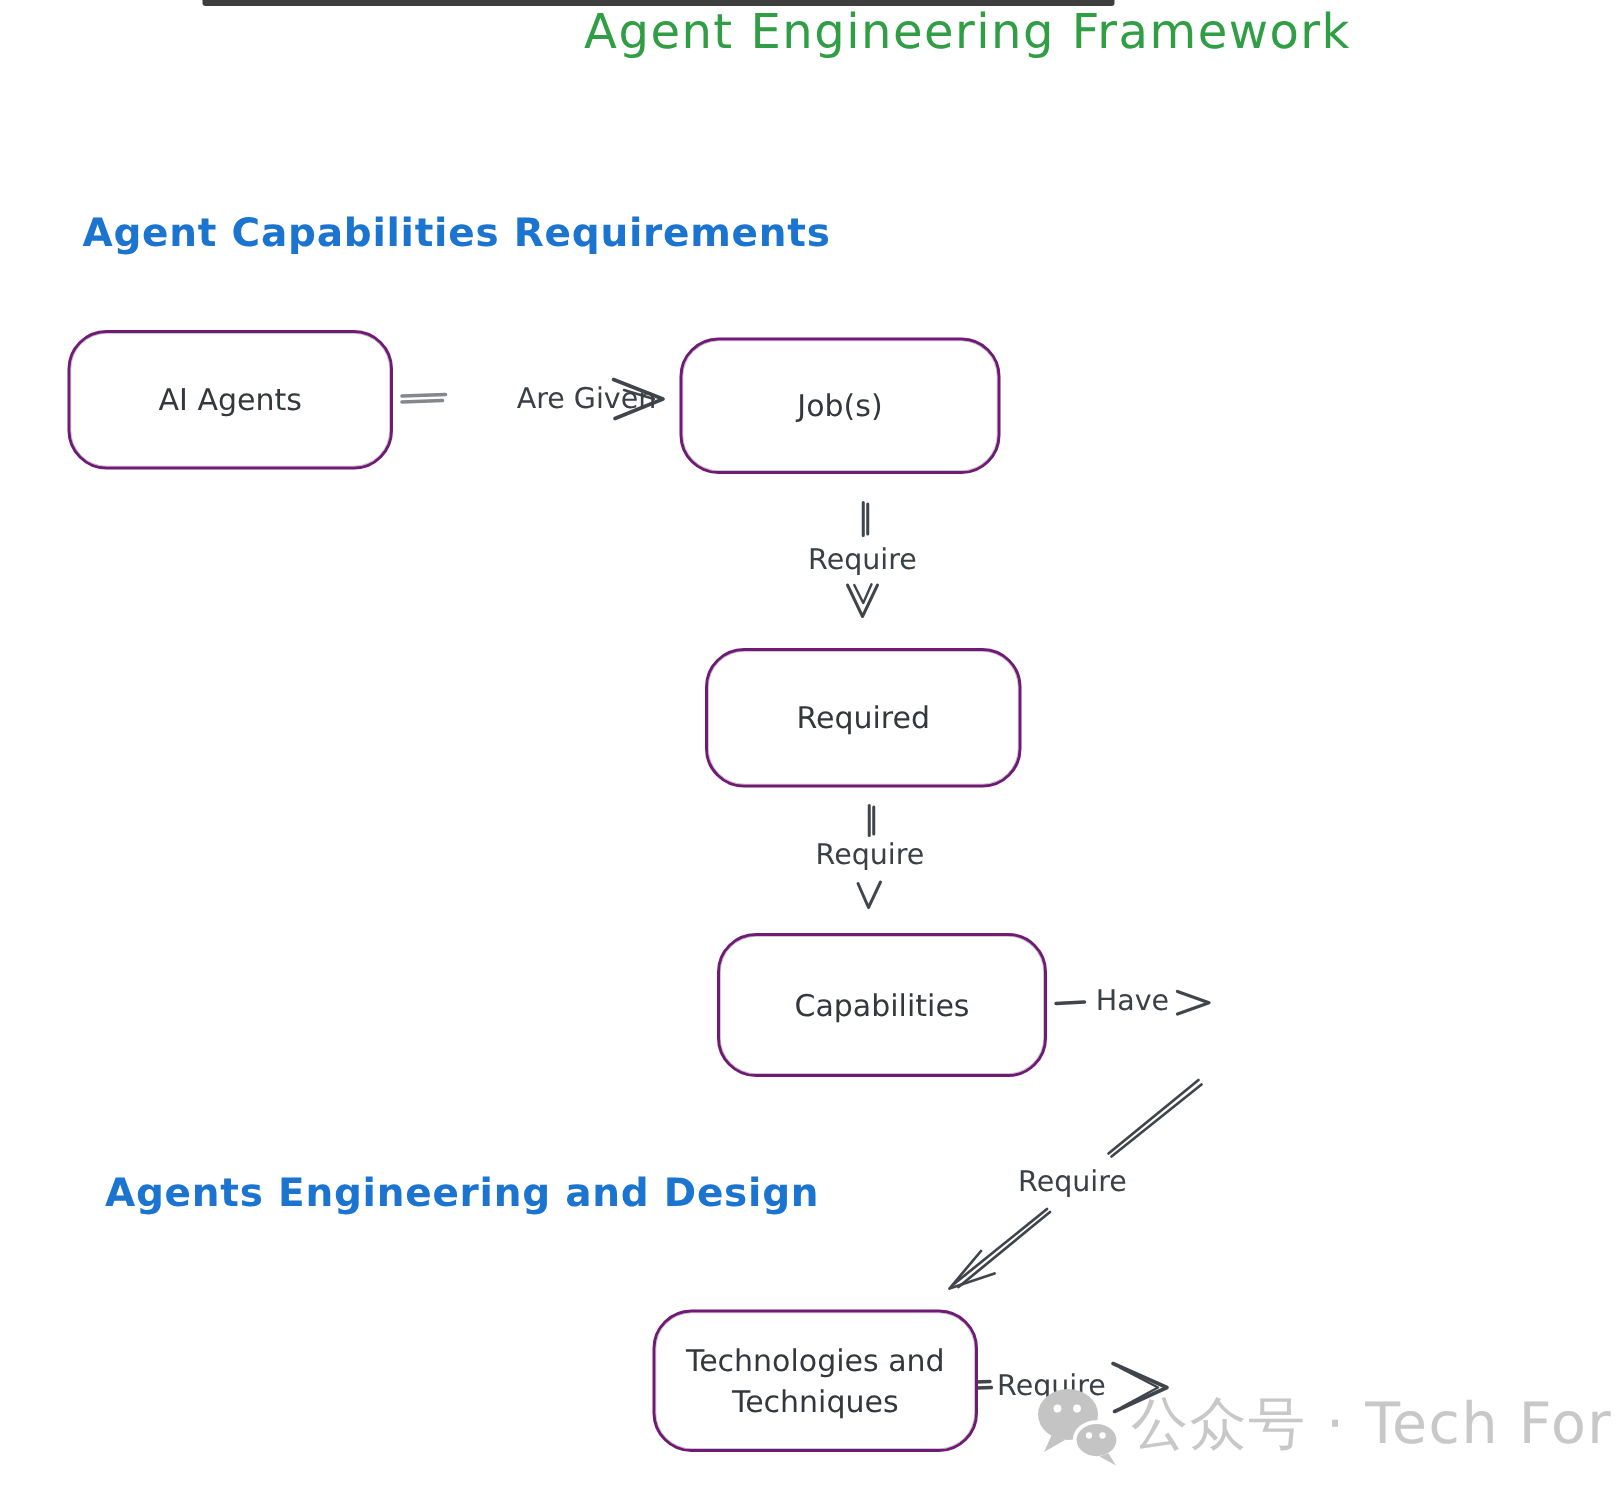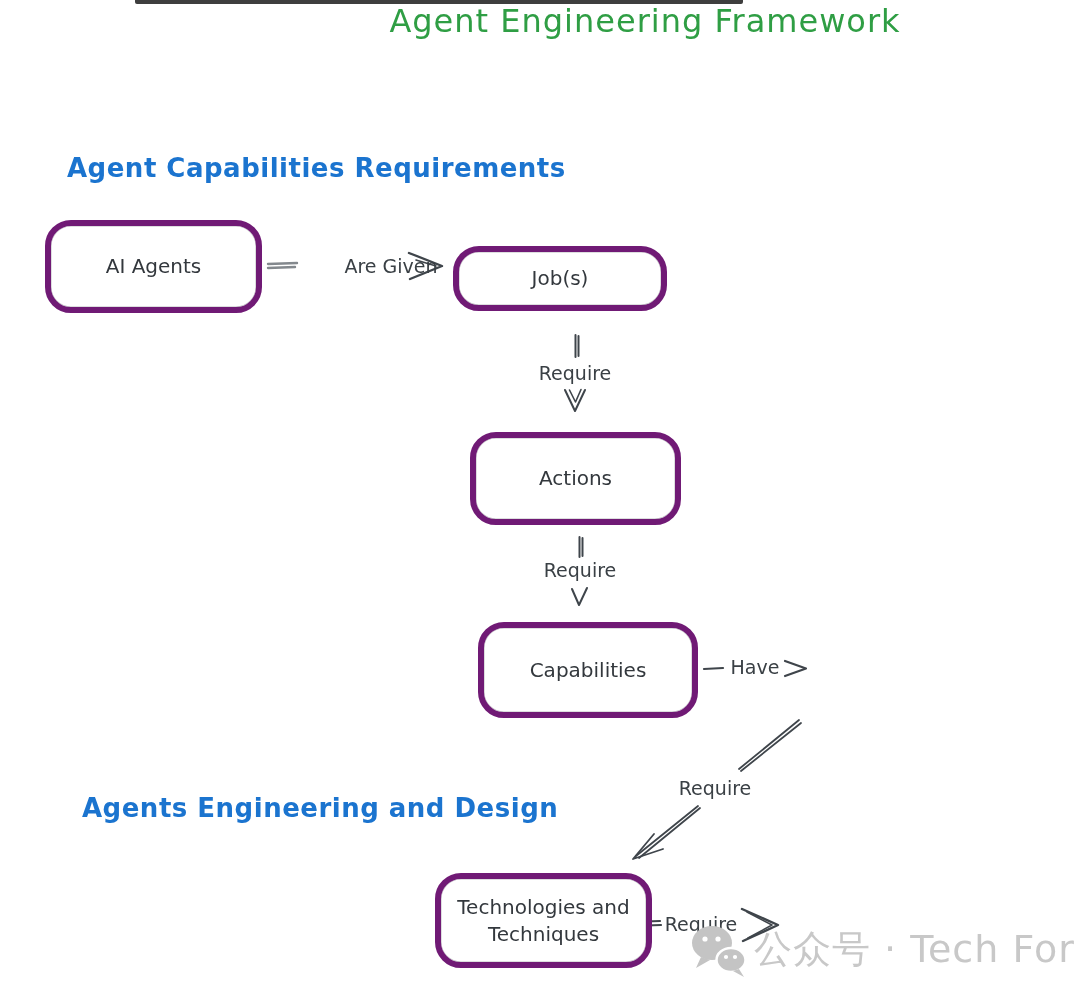--- a/index.html
+++ b/index.html
@@ -22,54 +22,54 @@
     left: 330px; top: 2px; width: 630px;
     margin: 0;
     text-align: center;
     font-size: 32px;
     font-weight: 400;
     letter-spacing: 1px;
     color: #2f9e44;
   }
   .heading {
     position: absolute;
-    margin: 12px;
+    margin: 0;
     font-size: 26px;
     font-weight: 600;
     letter-spacing: 0.5px;
     color: #1b74cf;
     white-space: nowrap;
   }
   .h-cap { left: 55px; top: 141px; }
   .h-eng { left: 70px; top: 781px; }
 
   .arrows {
     position: absolute;
     left: 0; top: 0;
     width: 1080px; height: 993px;
   }
 
   .node {
     position: absolute;
-    border: 6px solid #701a75;
+    border: 2px solid #701a75;
     border-radius: 26px;
     background: #ffffff;
     display: flex;
     align-items: center;
     justify-content: center;
     text-align: center;
     color: #33383d;
     font-size: 20px;
     line-height: 1.35;
     padding: 4px 14px;
     box-sizing: border-box;
     box-shadow: inset 0 0 0 0.5px rgba(58,64,70,0.35);
   }
   .n-ai      { left: 45px;  top: 220px; width: 217px; height: 93px; }
-  .n-jobs    { left: 453px; top: 225px; width: 214px; height: 65px; margin-top: 21px; }
+  .n-jobs    { left: 453px; top: 225px; width: 214px; height: 91px; }
   .n-actions { left: 470px; top: 432px; width: 211px; height: 93px; }
   .n-cap     { left: 478px; top: 622px; width: 220px; height: 96px; text-align: center; }
   .n-rlop    { left: 810px; top: 624px; width: 213px; height: 92px; }
   .n-tech    { left: 405px; top: 873px; width: 217px; height: 95px; margin-left: 30px; }
   .n-anatomy { left: 783px; top: 868px; width: 217px; height: 95px; }
 
   .edge-label {
     position: absolute;
     transform: translate(-50%, -50%);
     font-size: 19px;
@@ -151,21 +151,21 @@
     </g>
   </svg>
 
   <div class="node n-ai">
     <span>AI Agents</span>
   </div>
   <div class="node n-jobs">
     <span>Job(s)</span>
   </div>
   <div class="node n-actions">
-    <span>Actions</span>
+    <span>Required</span>
   </div>
   <div class="node n-cap">
     <span>Capabilities</span>
   </div>
   <div class="node n-tech">
     <span>Technologies and Techniques</span>
   </div>
 
   <div class="edge-label el-are-given">Are Given</div>
   <div class="edge-label el-require1">Require</div>

